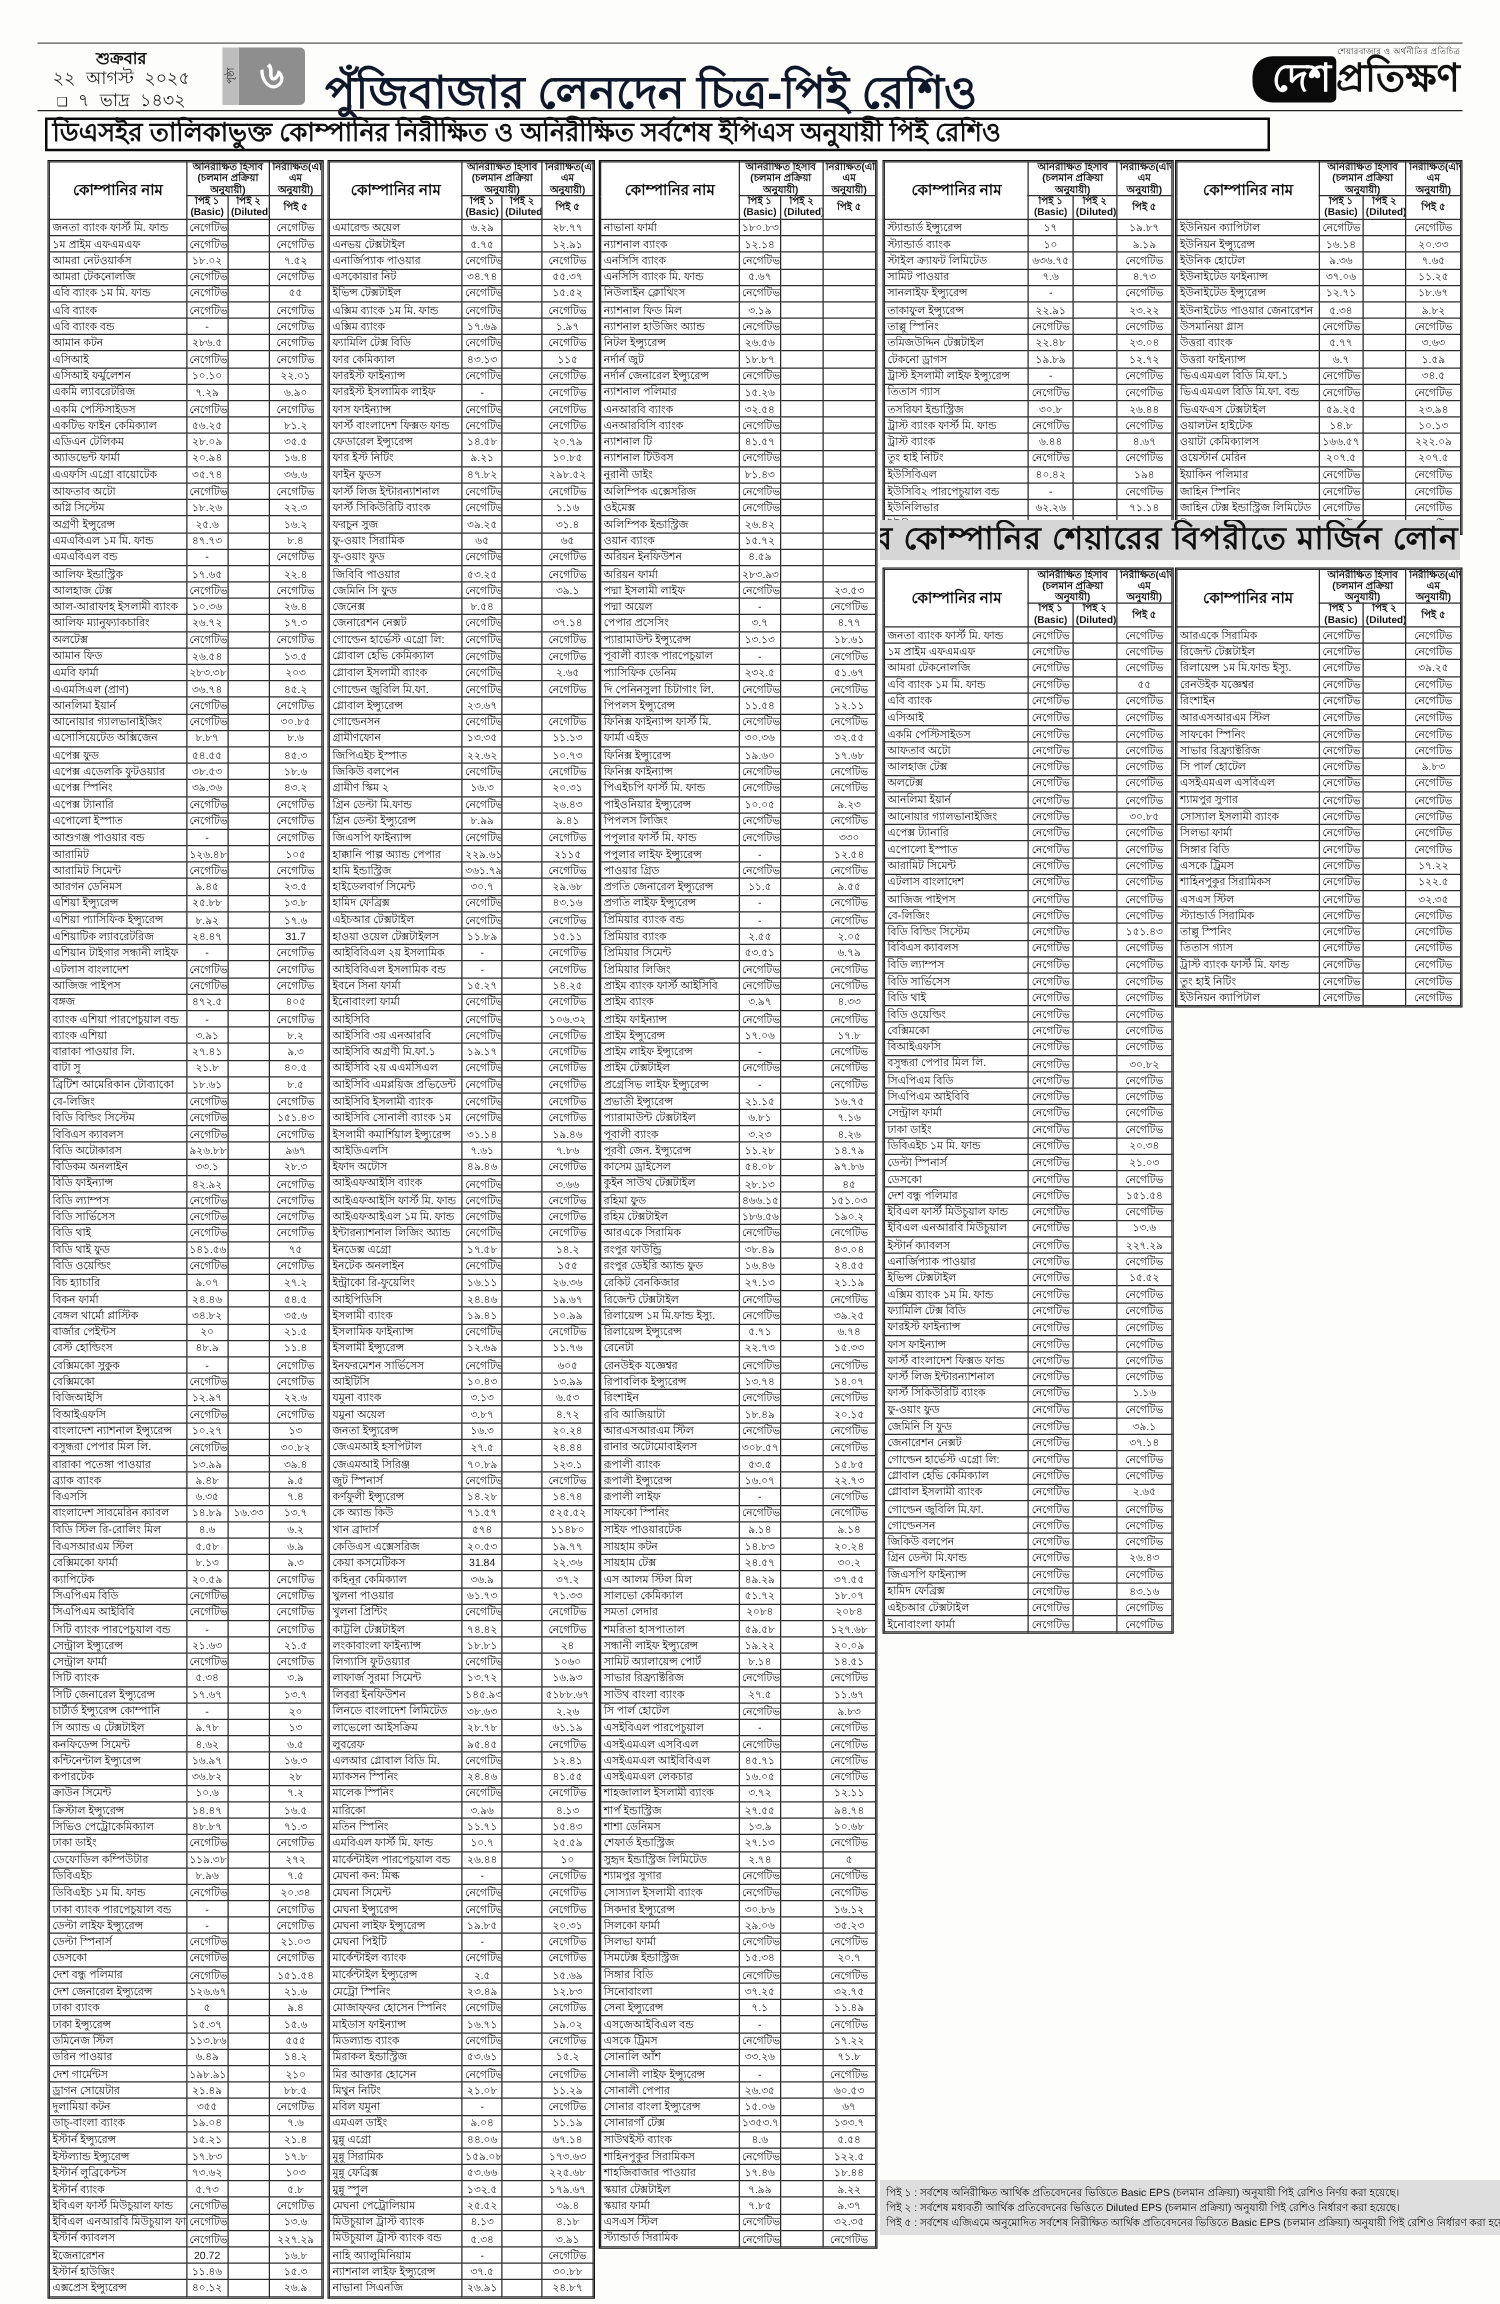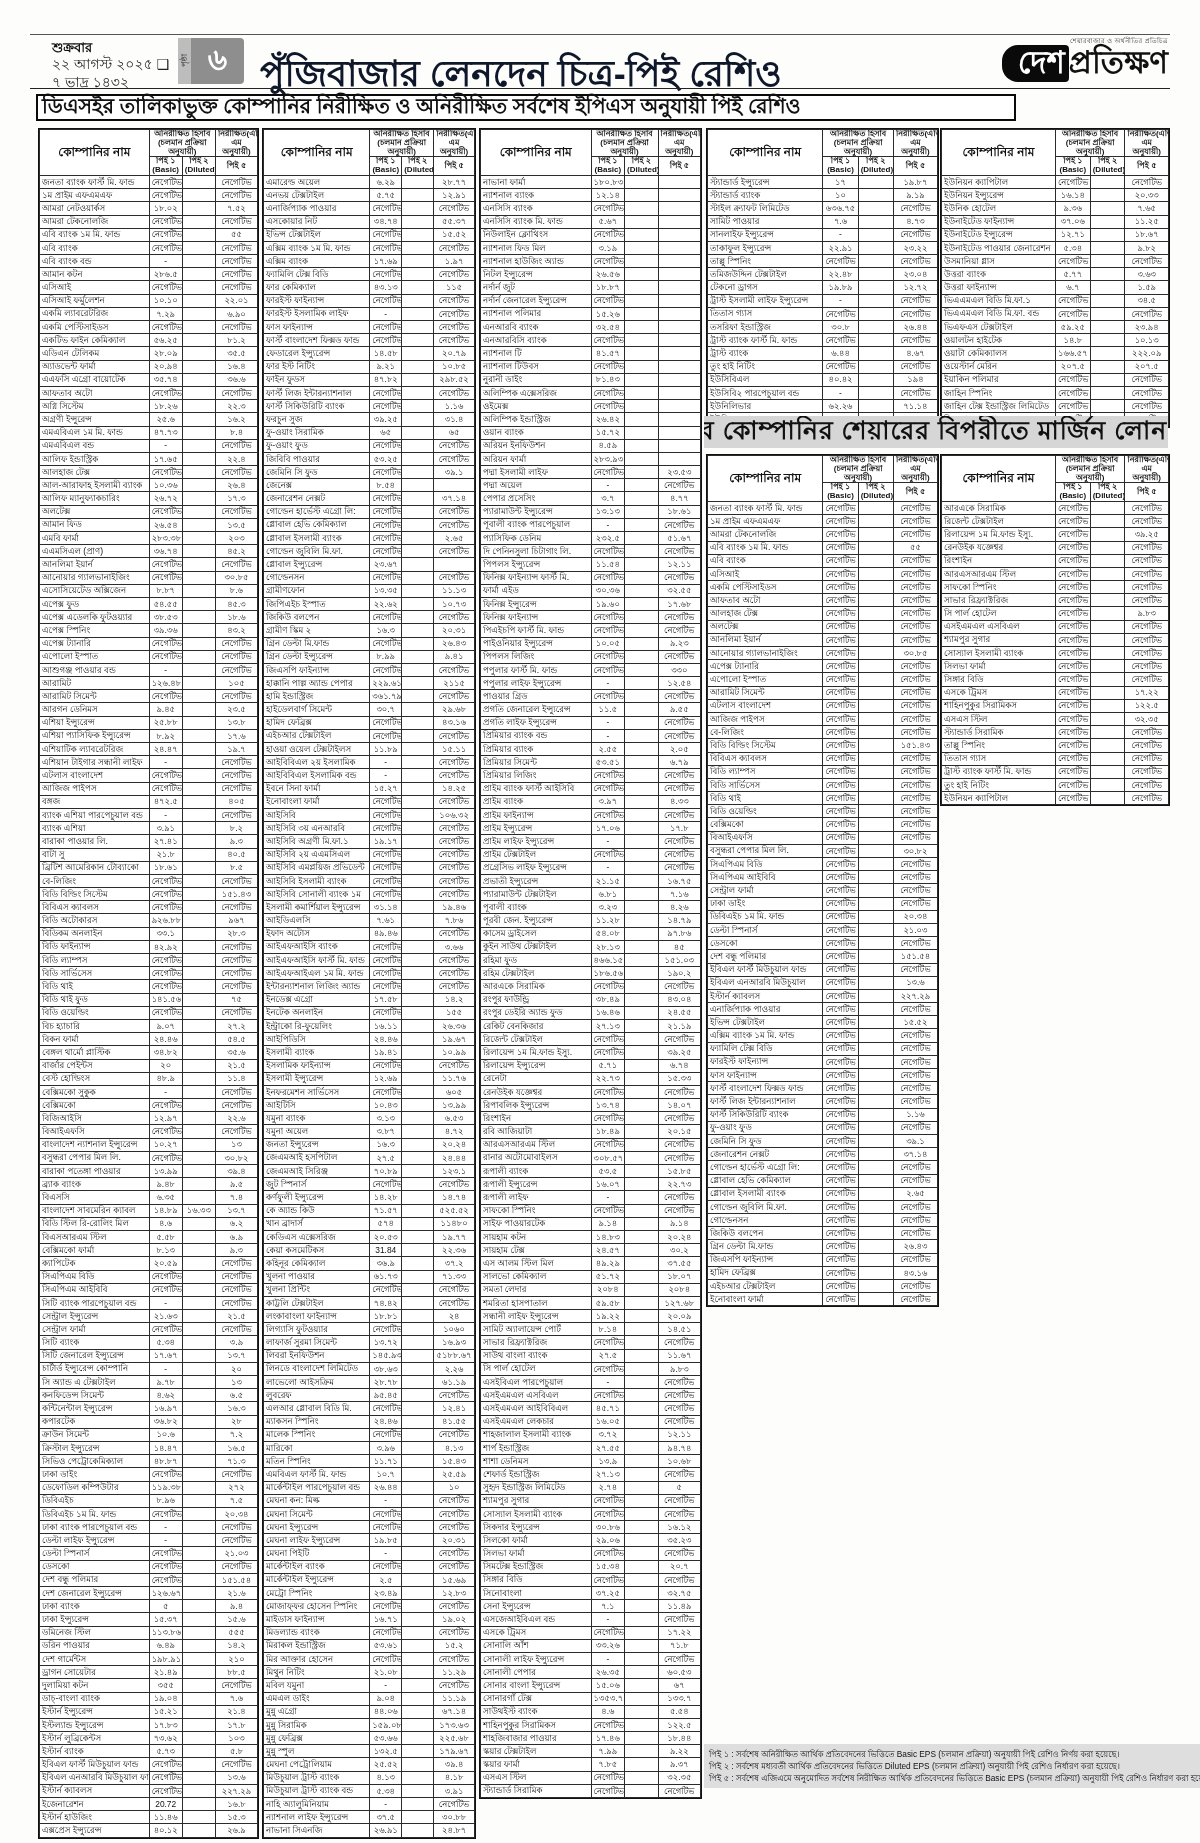--- a/index.html
+++ b/index.html
@@ -5,21 +5,21 @@
   html,body{margin:0;padding:0;}
   body{
     width:1200px;height:1843px;position:relative;background:#fdfdfc;
     font-family:"Liberation Sans","DejaVu Sans",sans-serif;color:#111;
     -webkit-font-smoothing:antialiased;
   }
   .abs{position:absolute;}
   
   #top-rule{left:30px;top:34px;width:1140px;height:0;border-top:1px solid #555;}
   #mast-rule{left:30px;top:88px;width:1140px;height:0;border-top:1.5px solid #222;}
-  #date-block{left:52px;top:40px;width:120px;text-align:left;line-height:1.25;}
+  #date-block{left:37px;top:40px;width:120px;text-align:center;line-height:1.25;font-family:Liberation Mono, monospace;}
   #date-block .day{font-weight:bold;font-size:13px;}
   #date-block .dt{font-size:14px;color:#222;}
   #page-badge{left:178px;top:38px;width:66px;height:46px;display:flex;align-items:stretch;}
   #page-badge .vlabel{writing-mode:vertical-rl;transform:rotate(180deg);font-size:8px;
     background:#bdbdbd;color:#222;display:flex;align-items:center;justify-content:center;width:13px;}
   #page-badge .num{flex:1;background:#8e8e8e;color:#fff;font-size:30px;font-weight:bold;
     display:flex;align-items:center;justify-content:center;border-radius:0 4px 4px 0;}
   #section-title{left:260px;top:46px;width:560px;font-size:36px;font-weight:bold;color:#0f172a;}
   #brand{left:940px;top:36px;width:228px;text-align:right;}
   #brand .tag{font-size:6.5px;color:#333;letter-spacing:.4px;}
@@ -345,21 +345,21 @@
         <tr>
           <td>এশিয়া প্যাসিফিক ইন্স্যুরেন্স</td>
           <td class="num">৮.৯২</td>
           <td class="num"></td>
           <td class="num">১৭.৬</td>
         </tr>
         <tr>
           <td>এশিয়াটিক ল্যাবরেটরিজ</td>
           <td class="num">২৪.৪৭</td>
           <td class="num"></td>
-          <td class="num">১৯.৭</td>
+          <td class="num">31.7</td>
         </tr>
         <tr>
           <td>এশিয়ান টাইগার সন্ধানী লাইফ</td>
           <td class="num">-</td>
           <td class="num"></td>
           <td class="num">নেগেটিভ</td>
         </tr>
         <tr>
           <td>এটলাস বাংলাদেশ</td>
           <td class="num">নেগেটিভ</td>

